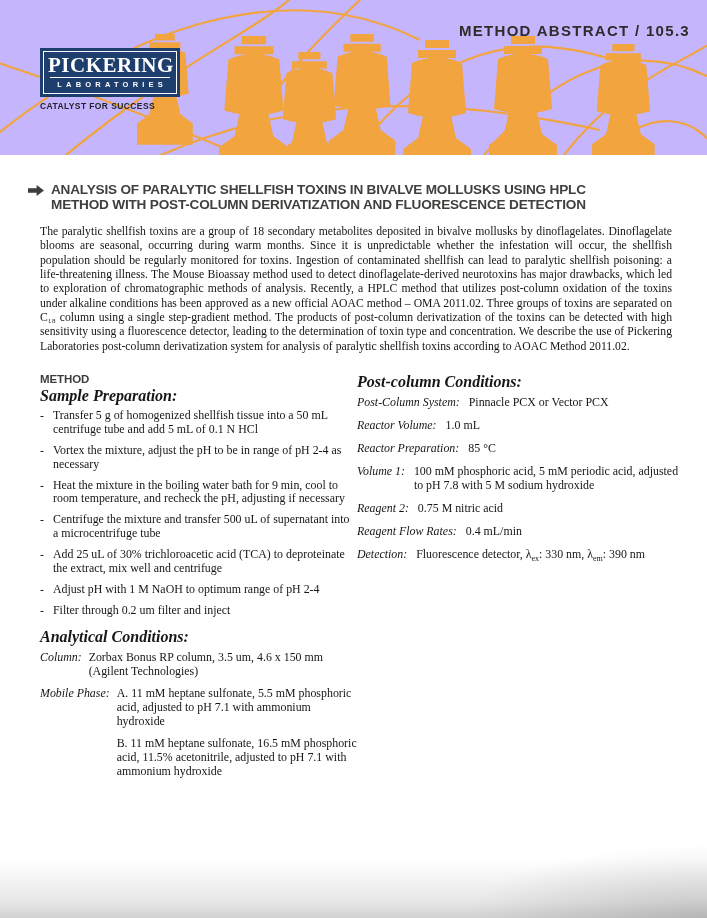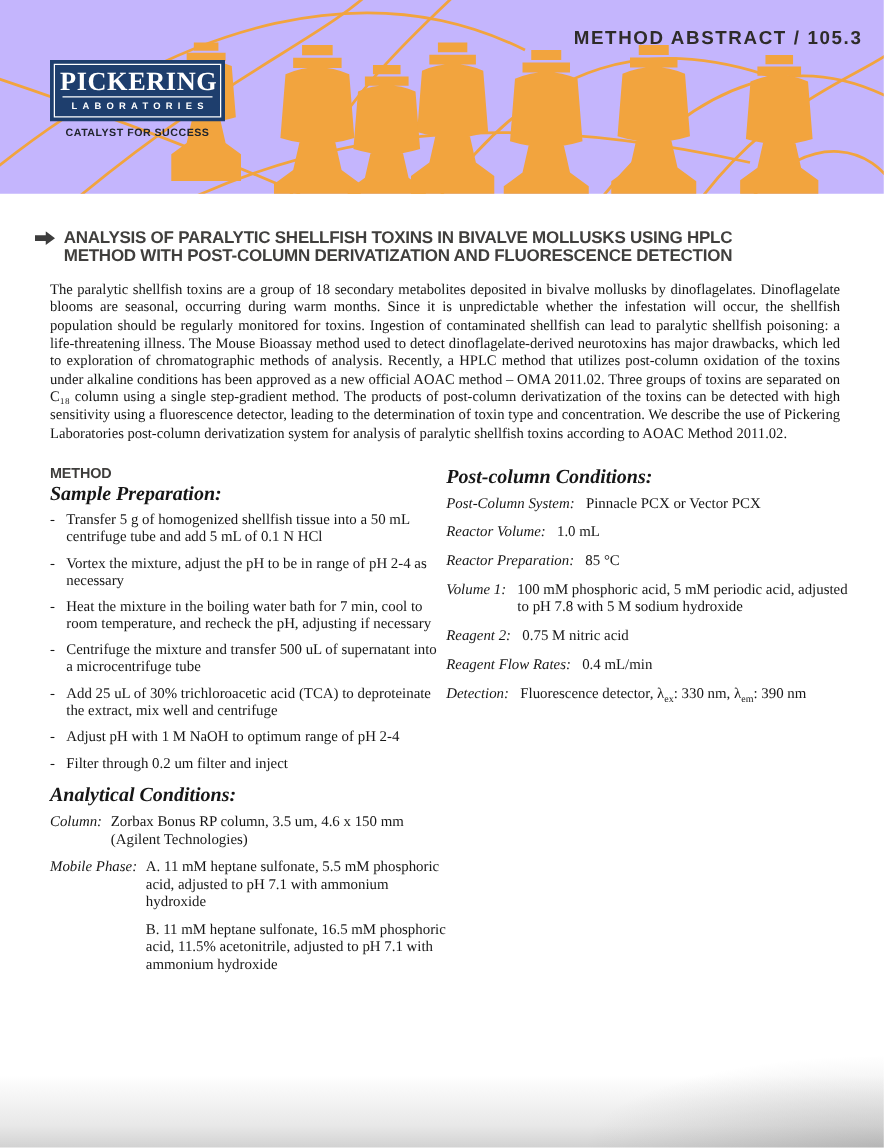--- a/index.html
+++ b/index.html
@@ -25,28 +25,28 @@
   .logo-word {
     font-family:"Liberation Serif","DejaVu Serif",serif; font-weight:bold;
     font-size:21px; line-height:22px; color:#ffffff; letter-spacing:0.5px;
   }
   .logo-rule { height:1px; background:#ffffff; margin:1px 2px 2px; }
   .logo-sub {
     font-family:"Liberation Sans","DejaVu Sans",sans-serif; font-weight:bold;
     font-size:7.5px; color:#ffffff; text-align:center; letter-spacing:4.2px; text-indent:4.2px;
   }
   .tagline {
-    position:absolute; left:40px; top:101px; width:140px; text-align:center;
+    position:absolute; left:40px; top:101px; width:140px; text-align:left;
     font-family:"Liberation Sans","DejaVu Sans",sans-serif; font-weight:bold;
     font-size:8.5px; letter-spacing:0.4px; color:#20242c;
   }
 
   
   main { position:relative; padding:0 17px 0 40px; }
-  .title-row { display:flex; margin:27px 0 12px -12px; }
+  .title-row { display:flex; margin:27px 0 12px -12px;text-align:right; }
   .title-row .arrow { flex:none; margin:3px 7px 0 0; }
   h1 {
     margin:0; font-family:"Liberation Sans","DejaVu Sans",sans-serif;
     font-weight:700; font-size:13.6px; line-height:15.4px;
     letter-spacing:-0.2px; color:#403f3d;
   }
   .abstract { margin:0 18px 0 0; text-align:justify; font-size:11.7px; line-height:14.35px; }
 
   .columns { display:flex; margin-top:19px; }
   .col-left { width:317px; flex:none; }
@@ -145,21 +145,21 @@
       <div class="prep-step">
         <span class="dash">-</span>
         <span class="txt">Transfer 5 g of homogenized shellfish tissue into a 50 mL centrifuge tube and add 5 mL of 0.1 N HCl</span>
       </div>
       <div class="prep-step">
         <span class="dash">-</span>
         <span class="txt">Vortex the mixture, adjust the pH to be in range of pH 2-4 as necessary</span>
       </div>
       <div class="prep-step">
         <span class="dash">-</span>
-        <span class="txt">Heat the mixture in the boiling water bath for 7 min, cool to room temperature, and recheck the pH, adjusting if necessary</span>
+        <span class="txt">Heat the mixture in the boiling water bath for 9 min, cool to room temperature, and recheck the pH, adjusting if necessary</span>
       </div>
       <div class="prep-step">
         <span class="dash">-</span>
         <span class="txt">Centrifuge the mixture and transfer 500 uL of supernatant into a microcentrifuge tube</span>
       </div>
       <div class="prep-step">
         <span class="dash">-</span>
         <span class="txt">Add 25 uL of 30% trichloroacetic acid (TCA) to deproteinate the extract, mix well and centrifuge</span>
       </div>
       <div class="prep-step">

